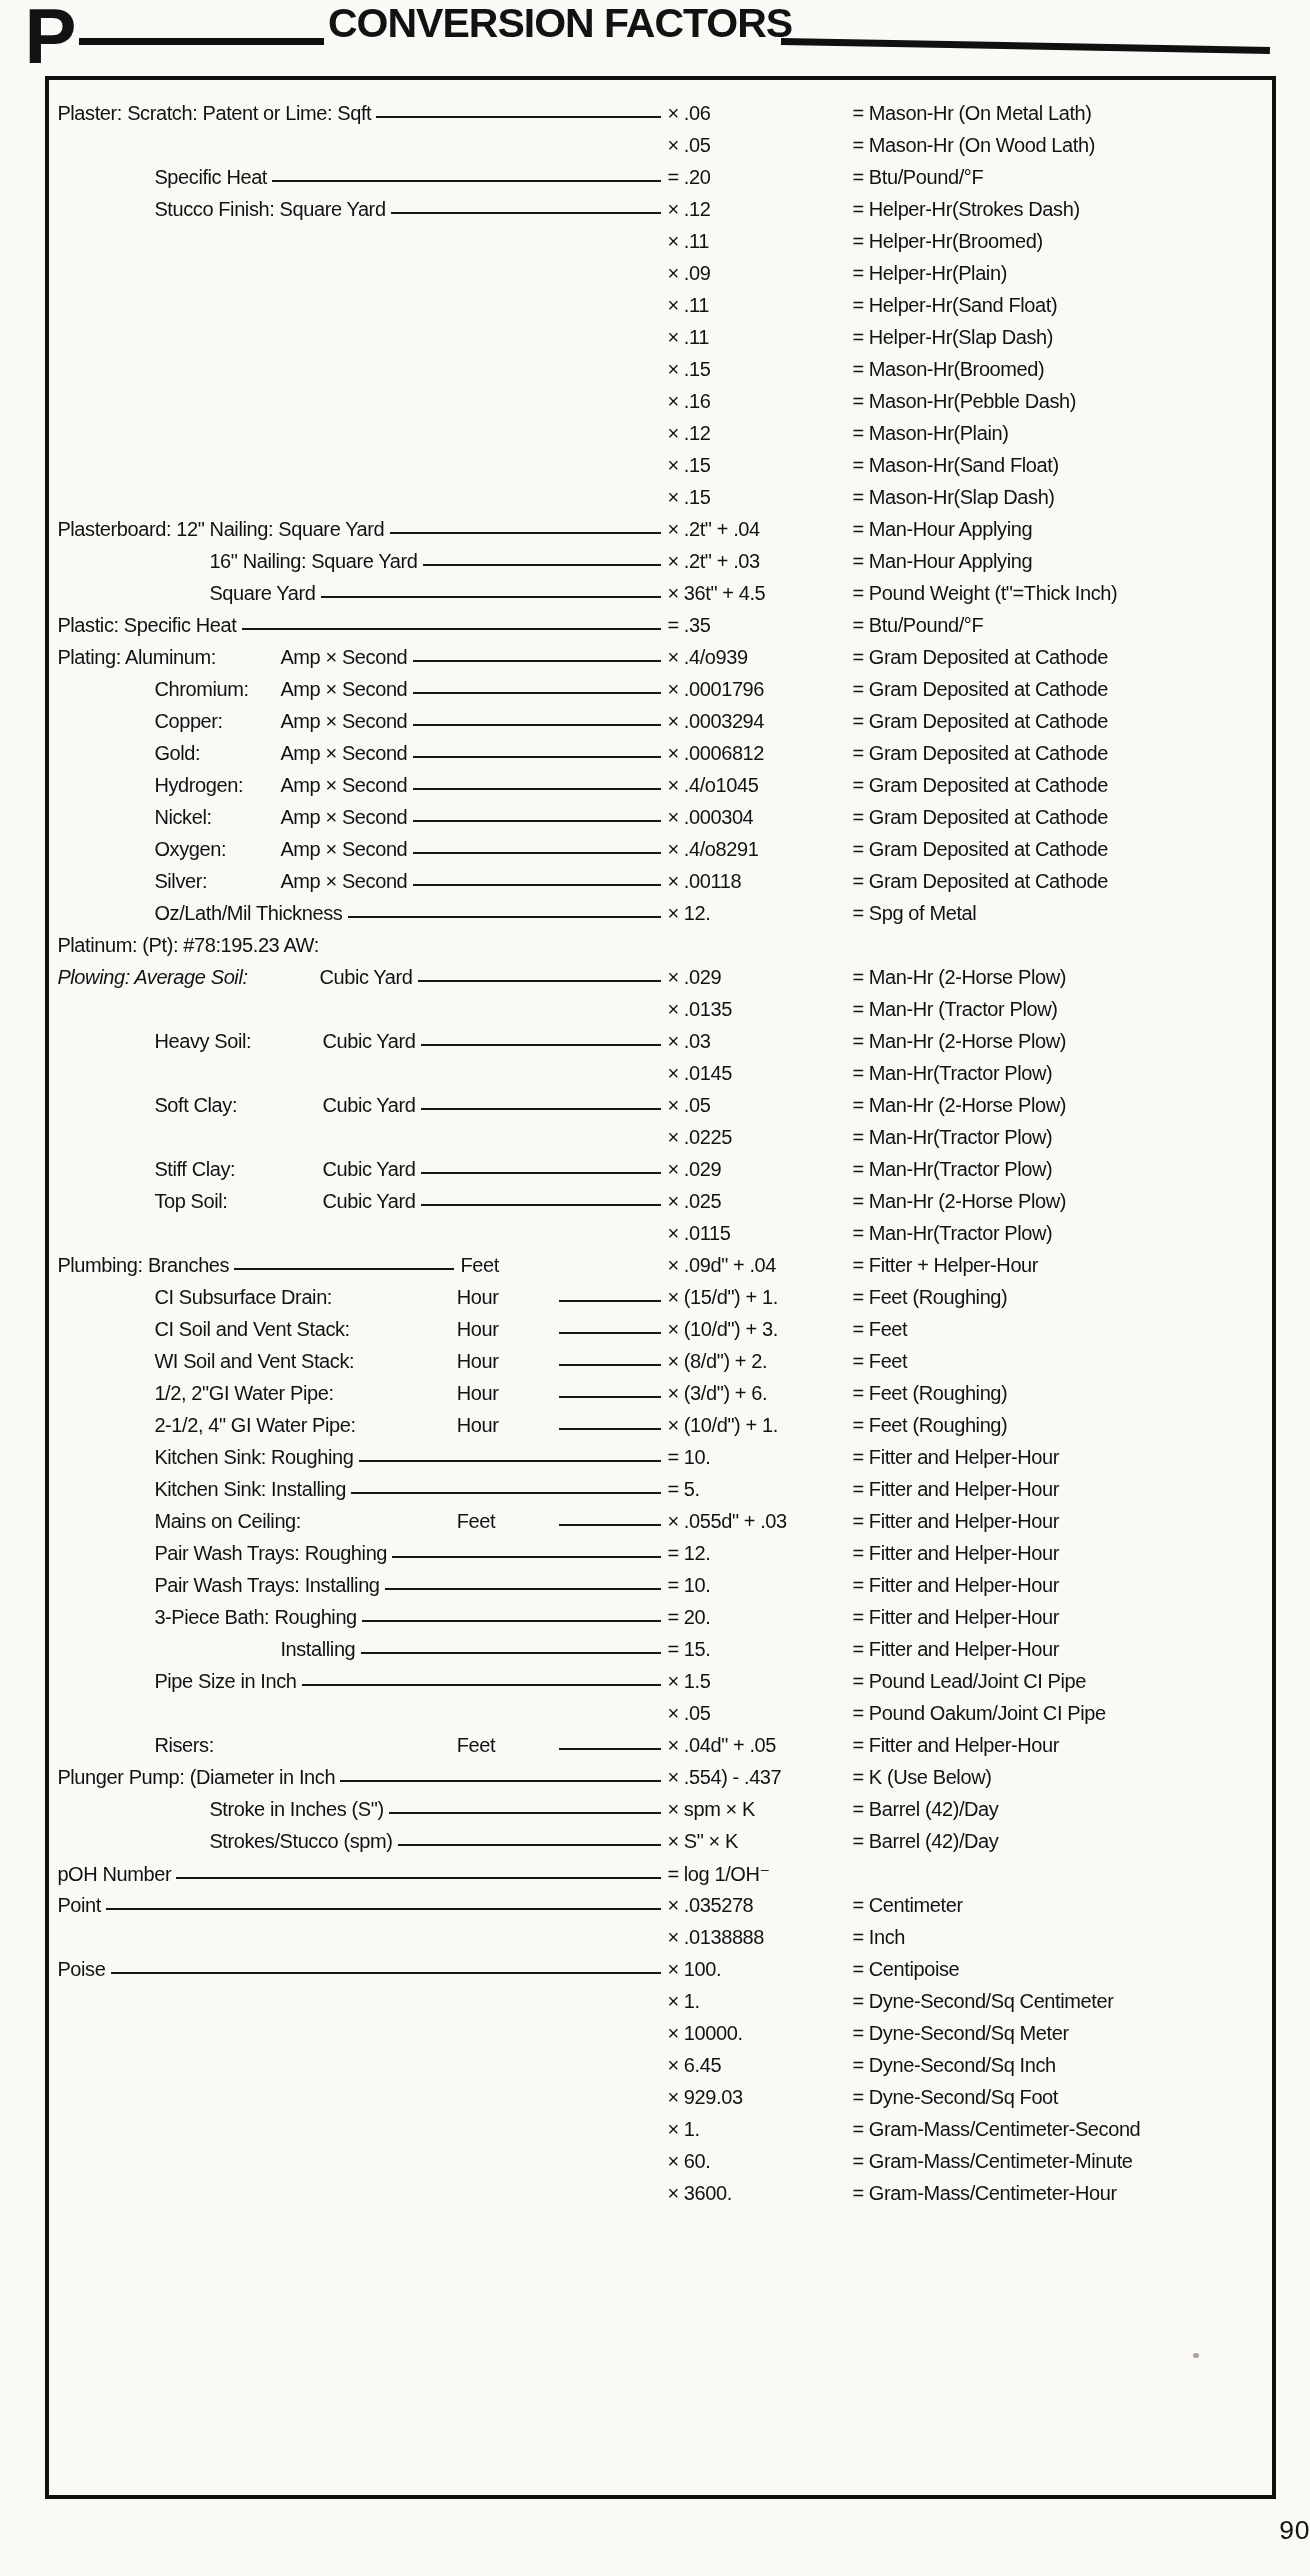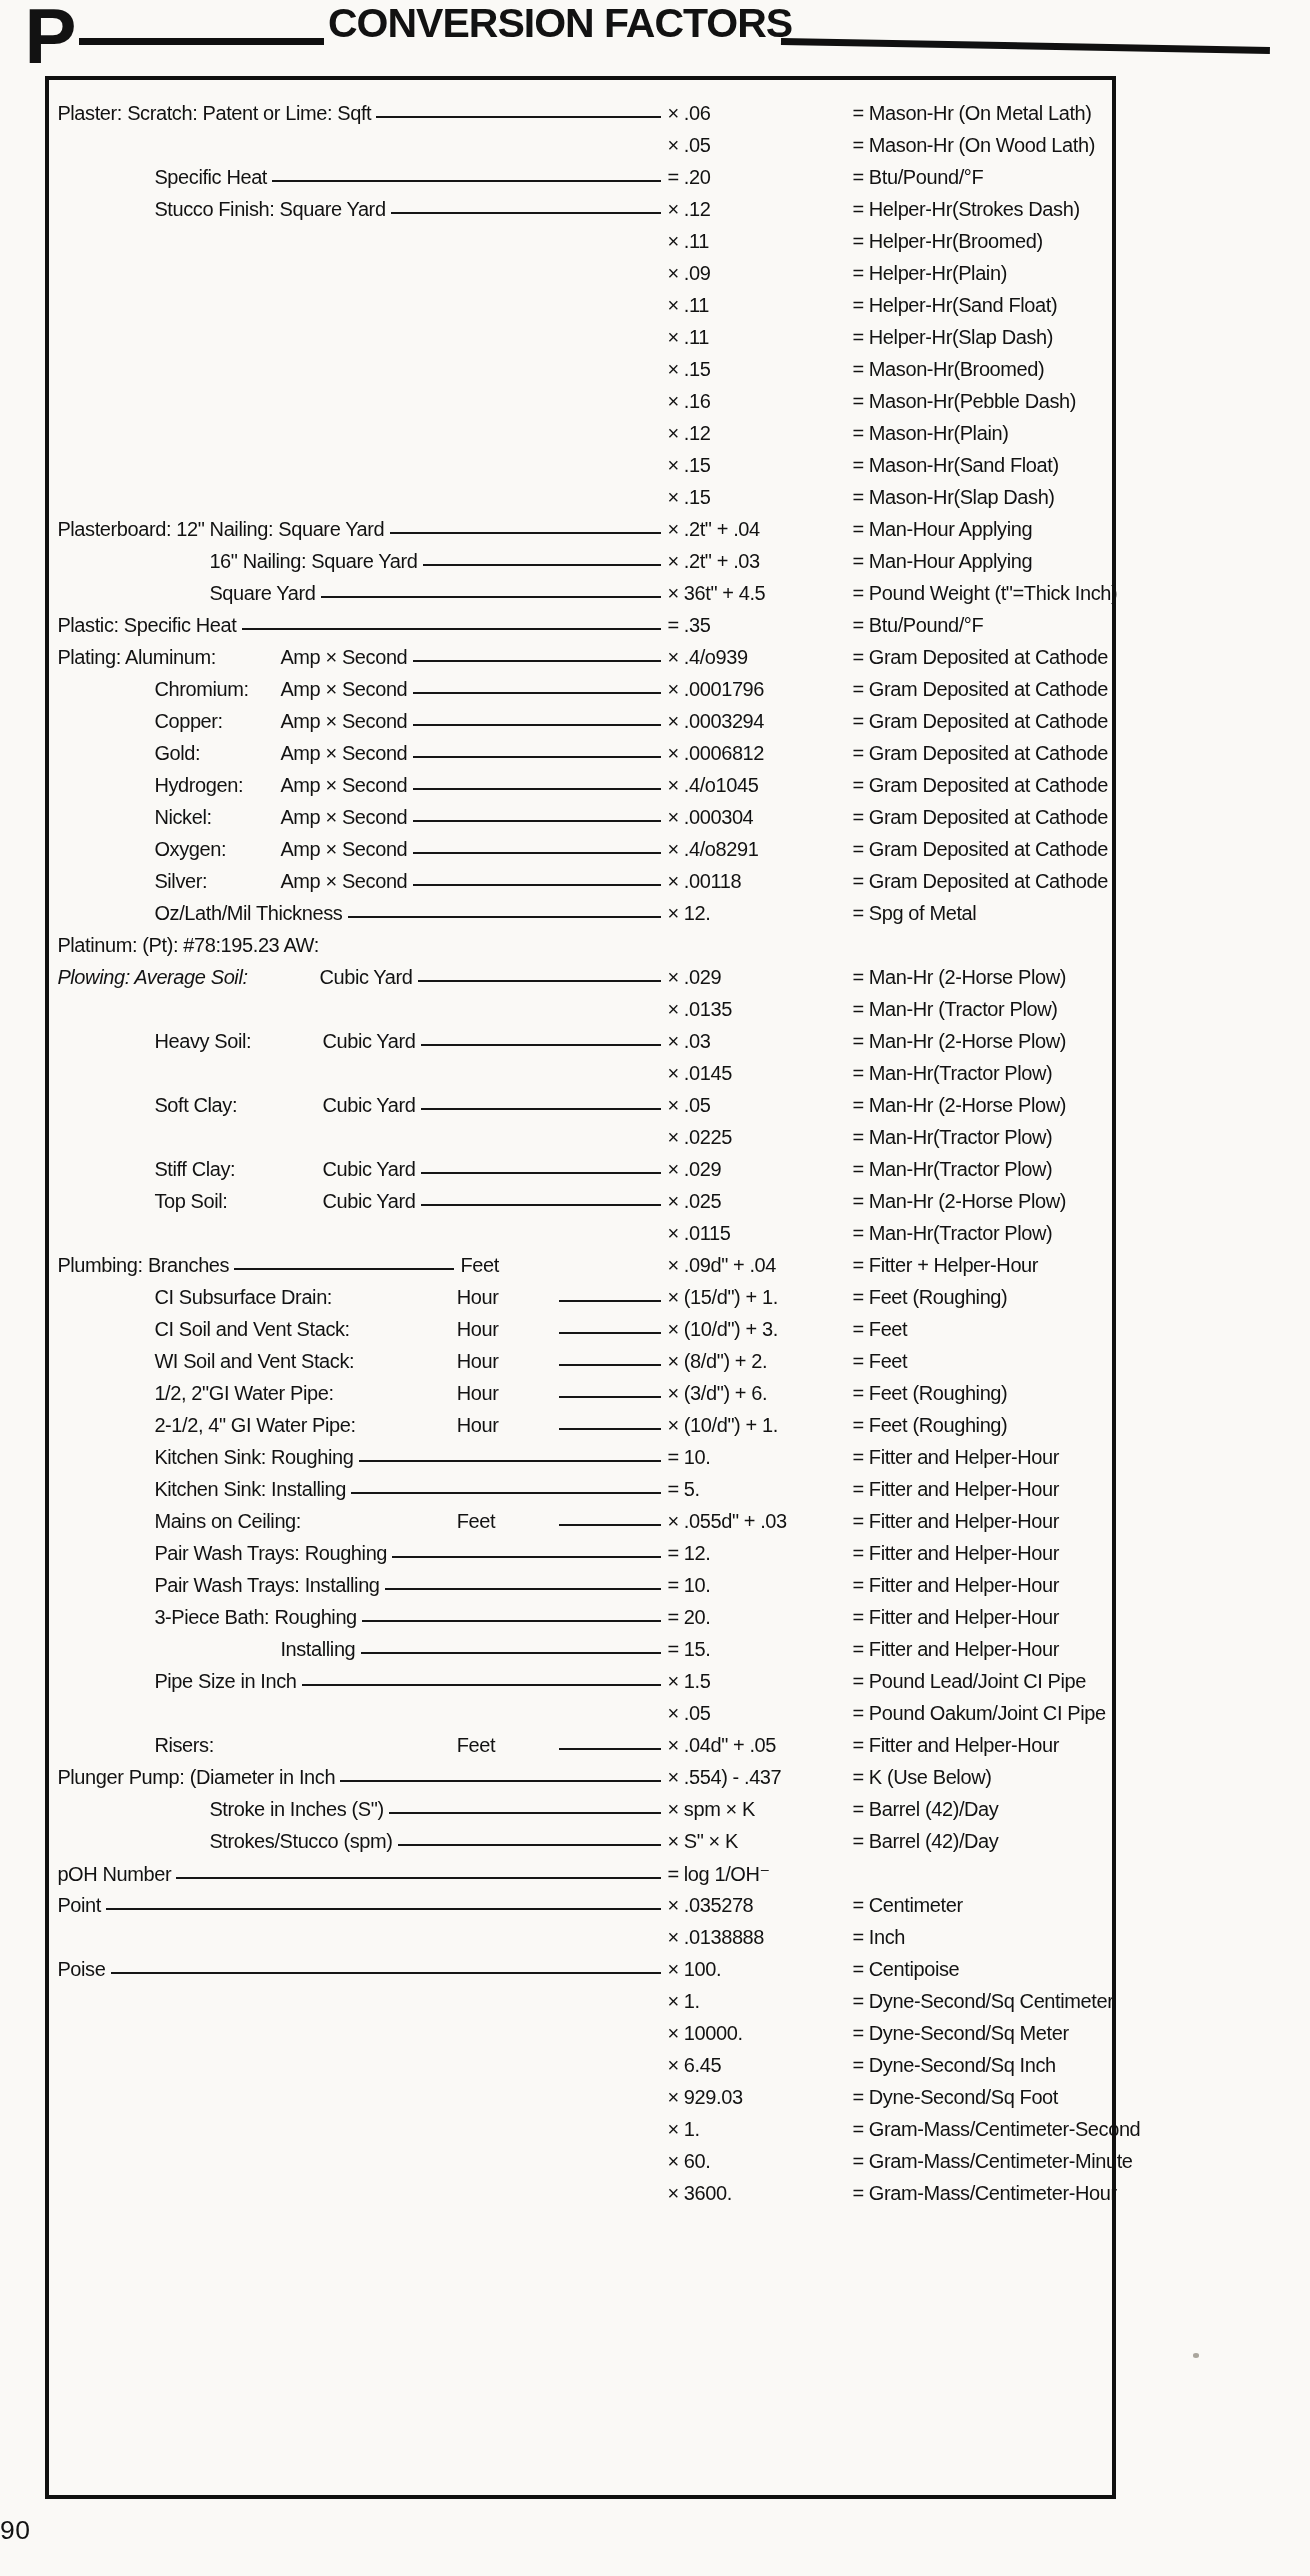--- a/index.html
+++ b/index.html
@@ -20,21 +20,21 @@
   .hline { position: absolute; height: 7.1px; background: #101010; }
   .hline-left  { left: 79px; top: 38px; width: 245px; }
   .hline-right { left: 781px; top: 38px; width: 489px; transform: rotate(1.05deg); transform-origin: left center; }
   .title {
     position: absolute; left: 328px; top: 0px;
     font-size: 41px; font-weight: 700; letter-spacing: -1px; white-space: nowrap;
   }
   
   .box {
     position: absolute; left: 45px; top: 76px;
-    width: 1071px; height: 2423px;
+    width: 1231px; height: 2423px;
     border: 4.5px solid #101010;
     background: transparent;
   }
   .content { padding: 22px 9px 0 8.4px; }
   
   .row {
     display: flex; align-items: baseline;
     height: 32px; font-size: 20px; letter-spacing: -0.4px; white-space: nowrap;
   }
   .cell-label { flex: 0 0 610px; display: flex; align-items: baseline; min-width: 0; }
@@ -56,21 +56,21 @@
   .fill1 { flex: 1 1 13px; }
   .fill2 { flex: 0 0 102px; margin-right: 6.5px; }
   .gap   { flex: 1 1 13px; }
   .unit  { flex: 0 0 97px; }
   .tail  { flex: 0 0 110px; }
   .factor { flex: 0 0 185px; }
   .result { flex: 1 1 auto; min-width: 0; }
   
   .pageno {
     position: absolute; left: 0; top: 2515px; width: 1310px;
-    text-align: left; font-size: 26.5px; letter-spacing: 0.6px;
+    text-align: right; font-size: 26.5px; letter-spacing: 0.6px;
   }
   .speck {
     position: absolute; left: 1193px; top: 2353px;
     width: 5.8px; height: 4.5px; border-radius: 50%; background: #aaa69d;
   }
 </style>
 </head>
 <body>
 
 <div class="header">

